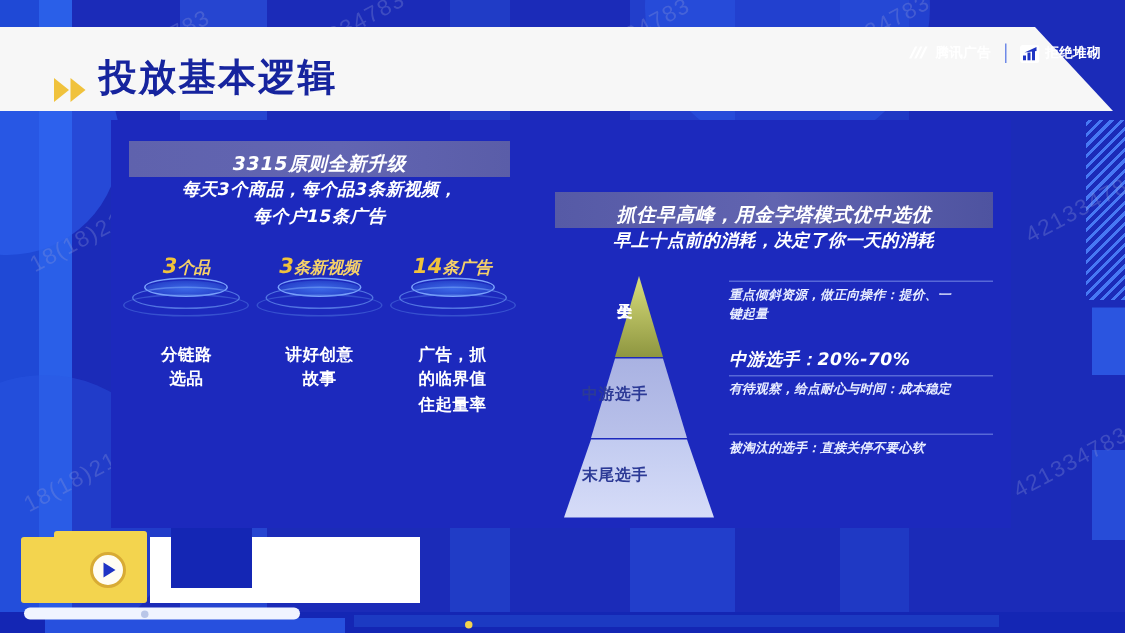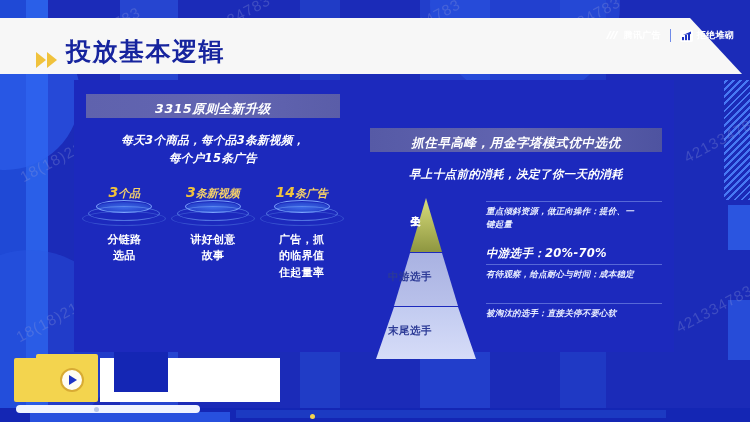--- a/index.html
+++ b/index.html
@@ -113,21 +113,21 @@
     display:flex; align-items:flex-end; justify-content:center;
   }
   .card-head-txt {
     color:#ffffff; font-size:12.5px; font-weight:bold;
     font-style:italic; letter-spacing:.6px;
     font-family:"DejaVu Sans","Liberation Sans",sans-serif;
   }
   .card-right .card-head { background:linear-gradient(90deg,#565aa6 0%,#6164b0 50%,#4e53a0 100%);margin-top:48px; }
 
   .card-sub {
-    margin-top:14px; text-align:center; color:#ffffff;
+    text-align:center; color:#ffffff;
     font-size:11.5px; font-weight:bold; font-style:italic;
     line-height:1.55; letter-spacing:.4px;
     font-family:"DejaVu Sans","Liberation Sans",sans-serif;
   }
 
   
   #cyl-row {
     margin-top:16px; display:flex; justify-content:space-around;
     padding:0 6px;
   }
@@ -145,21 +145,21 @@
   }
   .el1 { top:4px;  width:56px; height:13px; border:1.3px solid #7fa8ff; opacity:.95; }
   .el2 { top:10px; width:72px; height:15px; border:1.2px solid #6f9bf5; opacity:.65; }
   .el3 { top:15px; width:84px; height:15px; border:1px solid #5f8cea; opacity:.4; }
   .el-fill {
     position:absolute; left:50%; top:6px; transform:translateX(-50%);
     width:54px; height:11px; border-radius:50%;
     background:radial-gradient(ellipse at center,#3d6ae8 0%,#2540c9 75%);
   }
   .cyl-desc {
-    margin-top:10px; color:#ffffff; font-size:11px; font-weight:bold;
+    margin-top:22px; color:#ffffff; font-size:11px; font-weight:bold;
     line-height:1.5; letter-spacing:.3px;
     font-family:"DejaVu Sans","Liberation Sans",sans-serif;
   }
 
   
   #pyramid-wrap {
     position:relative; margin-top:12px; height:170px; padding-left:4px;
   }
   #pyramid { position:absolute; left:8px; top:0; width:120px; height:165px; }
   .tier-label {

